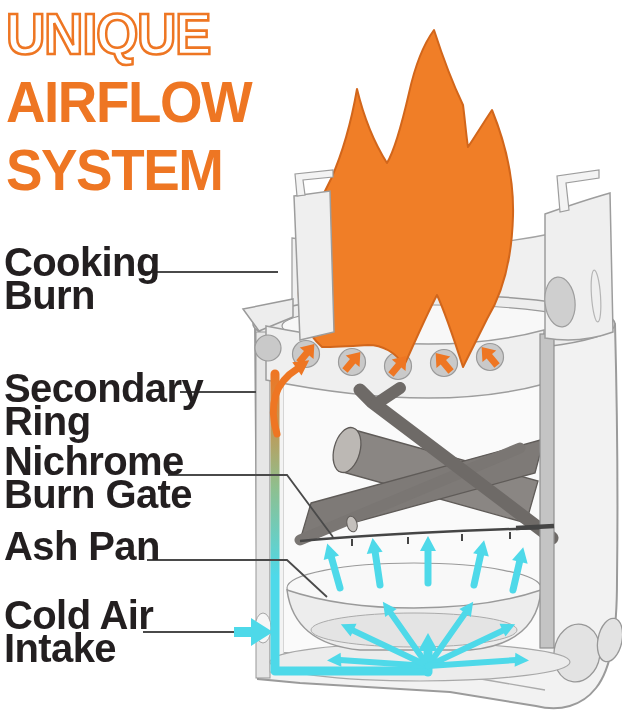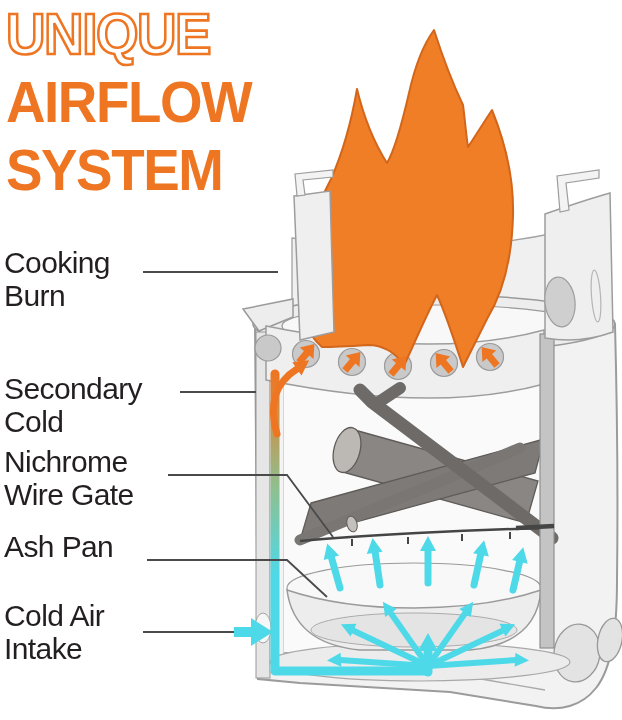--- a/index.html
+++ b/index.html
@@ -7,22 +7,22 @@
     --cold-cyan:#4ED9E9; --text-dark:#231F20; --leader-line:#4A4A4A;
     --hole-gray:#C9C9C9;
   }
   html,body{margin:0;padding:0;background:#fff;}
   .canvas{position:relative;width:622px;height:720px;background:#ffffff;overflow:hidden;
           font-family:"Liberation Sans",sans-serif;}
   .title{position:absolute;left:6px;top:0px;color:var(--accent-orange,#EE7623);
          font-weight:bold;font-size:57px;line-height:68px;letter-spacing:-1.5px;
          transform:scaleX(.96);transform-origin:0 0;white-space:nowrap;}
   .title .outline{color:#ffffff;-webkit-text-stroke:2.6px var(--accent-orange,#EE7623);}
-  .lbl{position:absolute;left:4px;color:var(--text-dark,#231F20);font-weight:normal;
-       font-size:30px;line-height:33px;letter-spacing:-0.6px;white-space:nowrap;}
+  .lbl{position:absolute;left:4px;color:var(--text-dark,#231F20);font-weight:bold;
+       font-size:40px;line-height:33px;letter-spacing:-0.6px;white-space:nowrap;}
   svg{position:absolute;left:0;top:0;}
   .f-body{fill:#f2f2f2;stroke:#9b9b9b;stroke-width:2;}
   .f-part{fill:#efefef;stroke:#9d9d9d;stroke-width:1.5;}
   .f-lite{fill:#f8f8f8;stroke:#9a9a9a;stroke-width:1.2;}
   .f-mid{fill:#ededed;stroke:#9a9a9a;stroke-width:1.5;}
   .f-hole{fill:var(--hole-gray,#C9C9C9);stroke:#9a9a9a;stroke-width:1.2;}
   .f-cut{fill:#c4c4c4;stroke:#8f8f8f;stroke-width:1.2;}
   .flame{fill:var(--flame-orange,#F07E27);stroke:var(--flame-outline,#D2661B);
          stroke-width:2;stroke-linejoin:round;}
   .oa{fill:var(--accent-orange,#EE7623);}
@@ -214,25 +214,25 @@
     <div>AIRFLOW</div>
     <div>SYSTEM</div>
   </div>
 
   <div class="lbl" style="top:246px">
     <div>Cooking</div>
     <div>Burn</div>
   </div>
   <div class="lbl" style="top:372px">
     <div>Secondary</div>
-    <div>Cold</div>
+    <div>Ring</div>
   </div>
   <div class="lbl" style="top:445px">
     <div>Nichrome</div>
-    <div>Wire Gate</div>
+    <div>Burn Gate</div>
   </div>
   <div class="lbl" style="top:530px">
     <div>Ash Pan</div>
   </div>
   <div class="lbl" style="top:599px">
     <div>Cold Air</div>
     <div>Intake</div>
   </div>
 
 </div>

